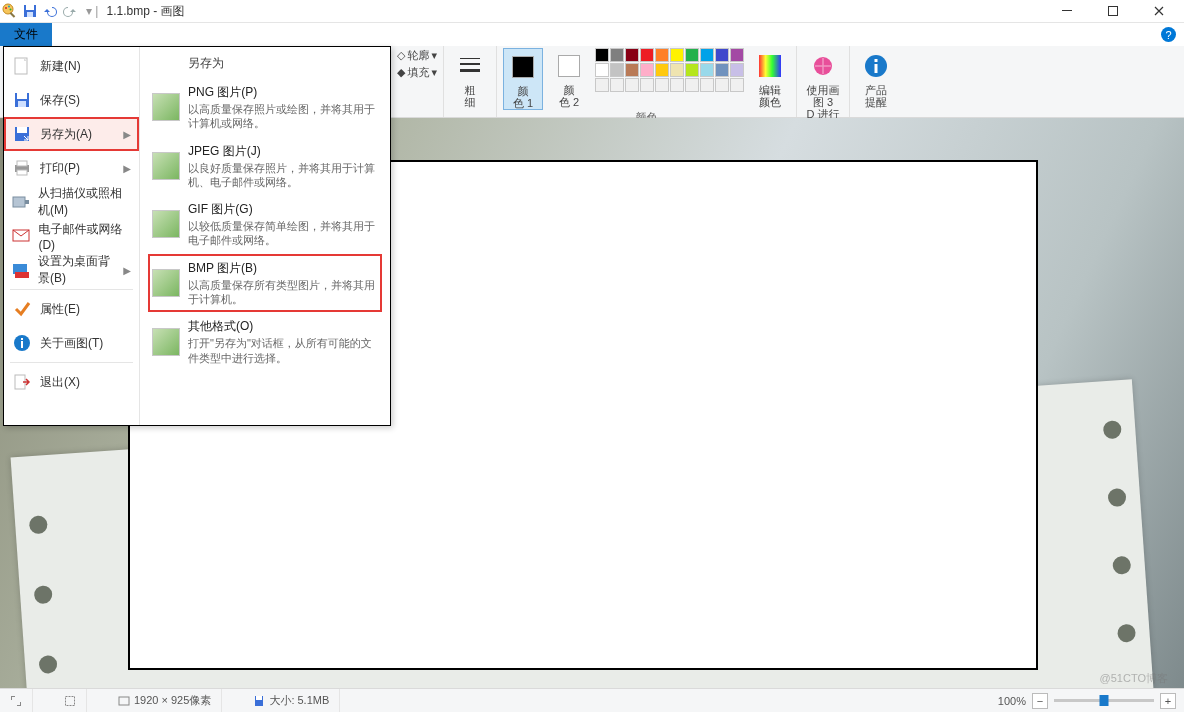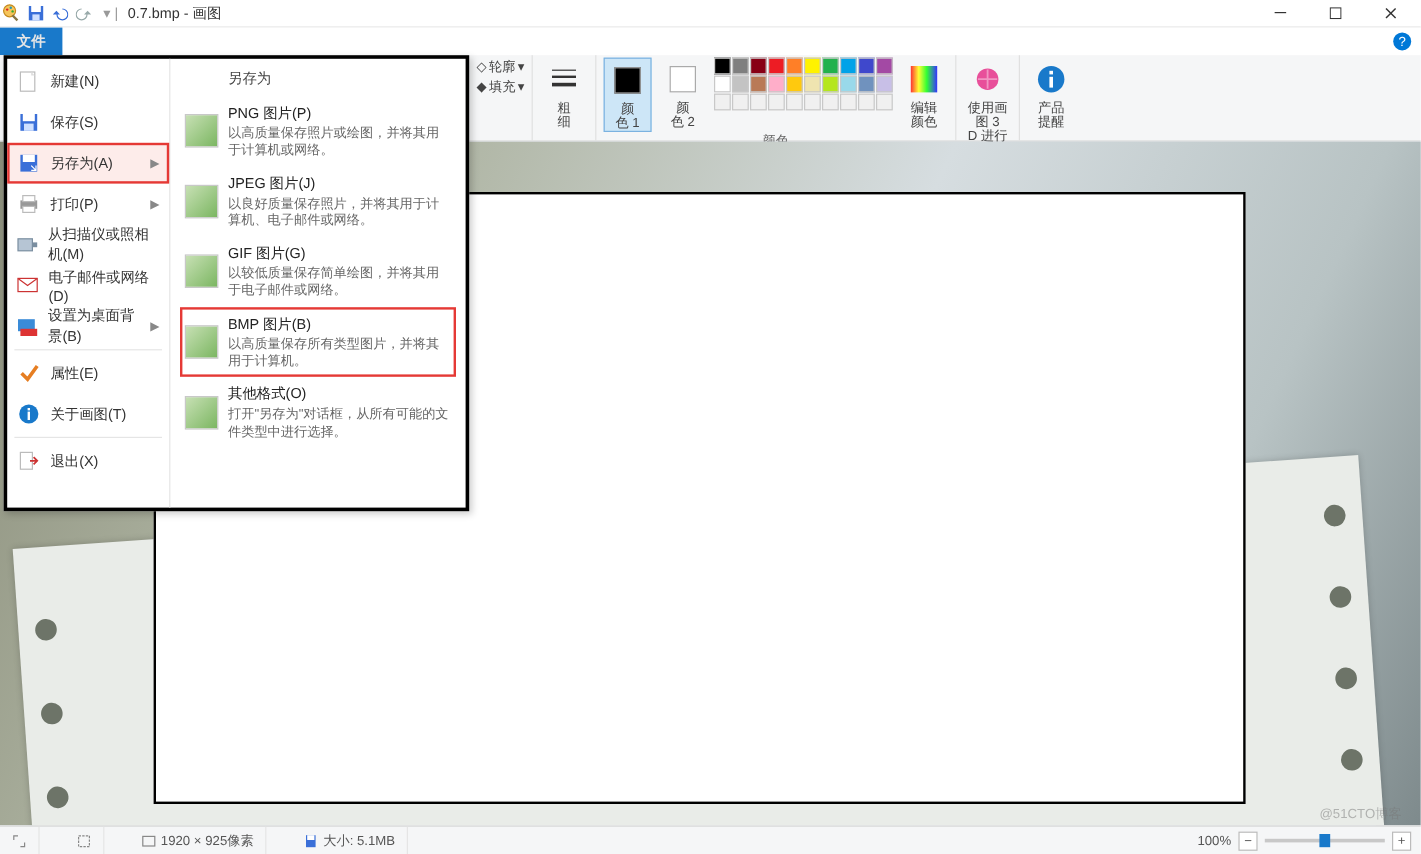--- a/index.html
+++ b/index.html
@@ -9,21 +9,21 @@
 .titlebar { height: 23px; background: #fff; display: flex; align-items: center; padding: 0 2px; border-bottom: 1px solid #e5e5e5; }
 .titlebar .qat { display: flex; align-items: center; gap: 4px; }
 .titlebar .qat-icon { width: 16px; height: 16px; display: inline-flex; align-items: center; justify-content: center; }
 .titlebar .sep { color: #999; margin: 0 4px; }
 .titlebar .title { color: #333; font-size: 12px; }
 .winctrls { margin-left: auto; display: flex; }
 .winctrls .wc { width: 46px; height: 23px; display: flex; align-items: center; justify-content: center; color: #333; font-size: 12px; }
 
 
 .tabrow { height: 23px; background: #fff; display: flex; align-items: stretch; position: relative; }
-.filetab { background: #1979ca; color: #e5e5e5; padding: 0 14px; display: flex; align-items: center; font-size: 12px; font-weight: bold; }
+.filetab { background: #1979ca; color: #000000; padding: 0 14px; display: flex; align-items: center; font-size: 12px; }
 .helpicon { position: absolute; right: 8px; top: 4px; width: 15px; height: 15px; border-radius: 50%; background: #0078d7; color: #fff; display: flex; align-items: center; justify-content: center; font-size: 11px; }
 
 
 .ribbon { height: 72px; background: #f5f6f7; border-bottom: 1px solid #dadada; display: flex; align-items: stretch; position: relative; }
 .ribbon .spacer { width: 391px; flex: 0 0 391px; }
 .ribbon .group { display: flex; flex-direction: column; align-items: center; justify-content: flex-start; padding: 2px 6px 0 6px; border-right: 1px solid #e0e0e0; }
 .ribbon .group .controls { display: flex; align-items: flex-start; gap: 6px; }
 .ribbon .group .glabel { font-size: 11px; color: #666; margin-top: auto; padding-bottom: 2px; }
 .ribbon .stackbtn { display: flex; flex-direction: column; align-items: center; width: 40px; padding-top: 2px; }
 .ribbon .stackbtn .ico { width: 32px; height: 32px; display: flex; align-items: center; justify-content: center; }
@@ -37,21 +37,21 @@
 .colorgrid div { border: 1px solid #c8c8c8; }
 
 
 .canvas-area { position: absolute; top: 118px; left: 0; right: 0; bottom: 24px; background: #c8d0d4; overflow: hidden; }
 .photo-bg { position: absolute; inset: 0; background: linear-gradient(115deg, #8a8d7a 0%, #aeb4a2 25%, #d6dde0 55%, #b8c3c4 80%, #7e8a8c 100%); }
 .paper { position: absolute; left: 20px; right: 40px; top: 300px; bottom: -40px; background: #e9ece8; transform: rotate(-4deg); box-shadow: 0 0 6px rgba(0,0,0,.2); }
 .paper .hole { position: absolute; width: 18px; height: 18px; background: #6d7468; border-radius: 50%; }
 .white-canvas { position: absolute; left: 128px; top: 42px; width: 910px; height: 510px; background: #fff; border: 2px solid #000; }
 
 
-.filemenu { position: absolute; left: 3px; top: 46px; width: 388px; height: 380px; background: #fff; border: 3px solid #000000; box-shadow: 2px 2px 6px rgba(0,0,0,.2); display: flex; z-index: 50; }
+.filemenu { position: absolute; left: 3px; top: 46px; width: 388px; height: 380px; background: #fff; border: 1px solid #000000; box-shadow: 2px 2px 6px rgba(0,0,0,.2); display: flex; z-index: 50; }
 .filemenu .leftcol { width: 136px; border-right: 1px solid #e5e5e5; padding: 2px 0; }
 .filemenu .fm-item { display: flex; align-items: center; height: 34px; padding: 0 8px; gap: 8px; color: #333; position: relative; }
 .filemenu .fm-item .arr { margin-left: auto; color: #888; font-size: 10px; }
 .filemenu .fm-item.highlight { outline: 2px solid #e53935; outline-offset: -2px; background: #fdecea; }
 .filemenu .fm-item .icobox { width: 20px; height: 20px; display: flex; align-items: center; justify-content: center; }
 .filemenu .leftcol .divider { height: 1px; background: #e5e5e5; margin: 2px 6px; }
 
 .filemenu .rightcol { flex: 1; padding: 6px 8px; }
 .filemenu .rightcol .hdr { color: #444; font-size: 12px; margin-bottom: 4px; padding: 2px 4px; margin-left: 36px; }
 .filemenu .sa-item { display: flex; gap: 8px; padding: 6px 4px; align-items: center; }
@@ -97,21 +97,21 @@
       <svg width="14" height="14" viewBox="0 0 14 14">
           <path d="M9 3a5 5 0 1 1-5 5H1l3-3 3 3H5a4 4 0 1 0 4-4z" fill="#3a6fd8"></path>
         </svg>
     </span>
     <span class="qat-icon">
       <svg width="14" height="14" viewBox="0 0 14 14">
           <path d="M5 3a5 5 0 1 0 5 5h3l-3-3-3 3h2a4 4 0 1 1-4-4z" fill="#9aa"></path>
         </svg>
     </span>
     <span class="sep">▾ |</span>
-    <span class="title">0.7.bmp - 画图</span>
+    <span class="title">1.1.bmp - 画图</span>
   </div>
   <div class="winctrls">
     <div class="wc">
       <svg width="10" height="10" viewBox="0 0 10 10">
           <rect y="4" width="10" height="1" fill="#333"></rect>
         </svg>
     </div>
     <div class="wc">
       <svg width="10" height="10" viewBox="0 0 10 10">
           <rect x="0.5" y="0.5" width="9" height="9" fill="none" stroke="#333"></rect>

